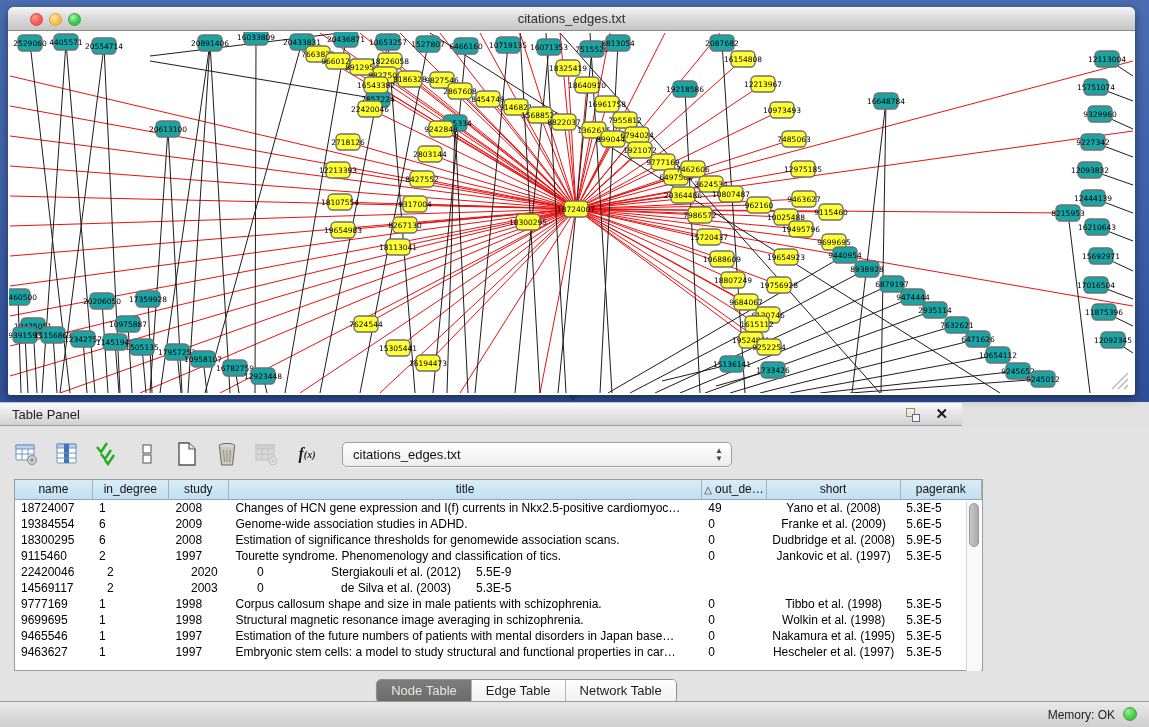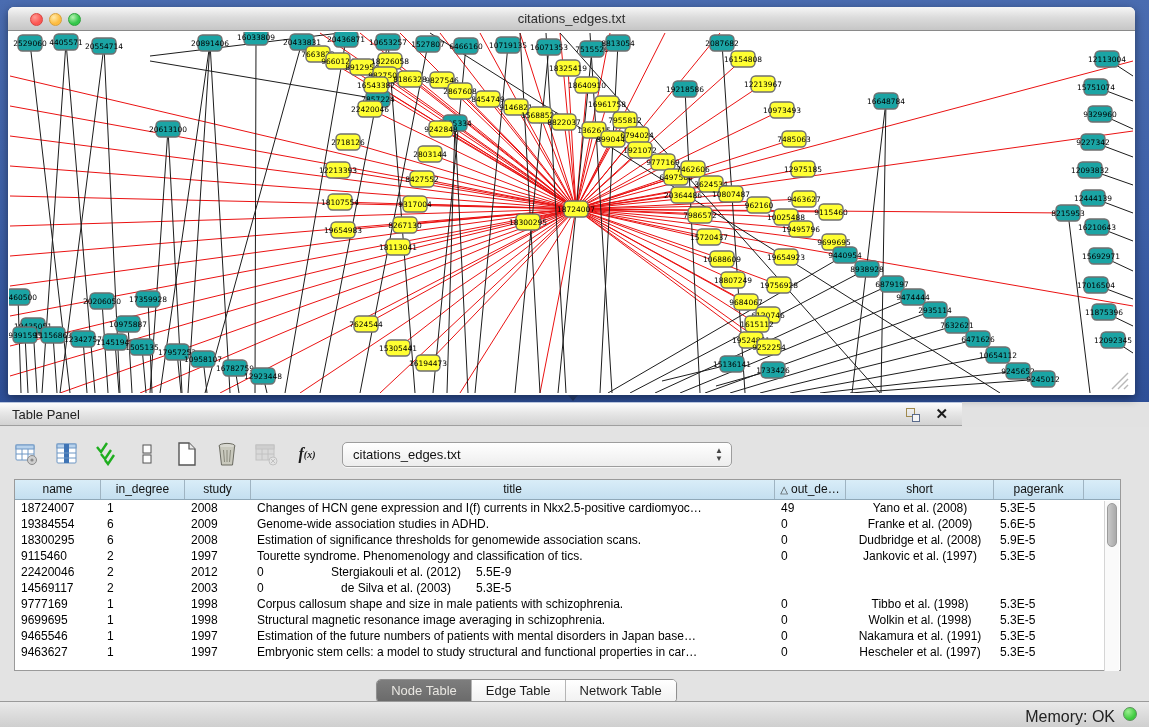--- a/index.html
+++ b/index.html
@@ -41,21 +41,21 @@
   .tbi { width:26px; height:26px; display:flex; align-items:center; justify-content:center; position:relative; }
   .tbi svg { display:block; }
   .fx { font-family:"Liberation Serif",serif; font-style:italic; font-weight:bold; font-size:16px; color:#1a1a1a; }
   .fx small { font-size:10px; }
   .dropdown { position:relative; width:390px; height:25px; margin-left:8px;
     background:linear-gradient(180deg,#ffffff,#ededed); border:1px solid #9d9d9d; border-radius:5px;
     font-size:13px; color:#111; line-height:23px; padding-left:10px; box-shadow:0 1px 0 rgba(255,255,255,.7); }
   .dd-stepper { position:absolute; right:8px; top:4px; font-size:8px; color:#444; line-height:8px; text-align:center; }
 
   
-  .tablebox { position:absolute; left:14px; top:52px; width:1107px; height:192px; background:#fff; border:1px solid #9a9a9a; }
+  .tablebox { position:absolute; left:14px; top:52px; width:969px; height:192px; background:#fff; border:1px solid #9a9a9a; }
   .thead { display:flex; height:20px; background:linear-gradient(180deg,#d9edf8,#c4dff0); border-bottom:1px solid #8fa8b8; }
   .th { font-size:12px; color:#111; text-align:center; line-height:19px; border-right:1px solid #9fb4c2;
         overflow:hidden; white-space:nowrap; position:relative; }
   .th .sorttri { font-size:10px; margin-right:3px; color:#333; }
   .tbody { position:relative; }
   .trow { display:flex; height:16px; }
   .td { font-size:12px; color:#000; line-height:16px; padding-left:6px; overflow:hidden; white-space:nowrap; }
   .c0{width:86px;} .c1{width:84px;} .c2{width:66px;} .c3{width:524px;} .c4{width:71px;} .c5{width:148px; text-align:center; padding-left:0;} .c6{width:90px;}
   .cfill{flex:1; border-right:none;}
   .vscroll { position:absolute; right:1px; top:21px; width:15px; height:170px; background:#fafafa; border-left:1px solid #d5d5d5; }
@@ -66,21 +66,21 @@
   .tabs { position:absolute; left:0; top:252px; width:1053px; display:flex; justify-content:center;align-items:center; }
   .tabgroup { display:flex; border:1px solid #8f8f8f; border-radius:5px; overflow:hidden; background:#fff;
     box-shadow:0 1px 1px rgba(0,0,0,.15); }
   .tab { font-size:13px; padding:3px 14px 4px 14px; color:#1c1c1c; background:linear-gradient(180deg,#ffffff,#f1f1f1); border-right:1px solid #b5b5b5; }
   .tab:last-child { border-right:none; }
   .tab.sel { background:linear-gradient(180deg,#7d7d7d,#6a6a6a); color:#e9e7e2; }
 
   
   .statusbar { position:absolute; left:0; top:701px; width:1149px; height:26px;
     background:linear-gradient(180deg,#e9e9e9,#cfcfcf); border-top:1px solid #9a9a9a; }
-  .mem { position:absolute; right:34px; top:6px; font-size:16px; color:#222; }
+  .mem { position:absolute; right:34px; top:6px; font-size:12px; color:#222; }
   .memdot { position:absolute; right:12px; top:5px; width:14px; height:14px; border-radius:50%;
     background:radial-gradient(circle at 35% 30%,#9bef8f,#3ecb3e 65%); border:1px solid #5a915a; }
 </style>
 </head>
 <body>
 
 <div class="stage">
 
   <div class="net-area">
     <div class="net-window">
@@ -651,21 +651,21 @@
             <div class="td c1">2</div>
             <div class="td c2">1997</div>
             <div class="td c3">Tourette syndrome. Phenomenology and classification of tics.</div>
             <div class="td c4">0</div>
             <div class="td c5">Jankovic et al. (1997)</div>
             <div class="td c6">5.3E-5</div>
           </div>
           <div class="trow">
             <div class="td c0">22420046</div>
             <div class="td c1">2</div>
-            <div class="td c2">2012</div>
+            <div class="td c2">2020</div>
             <div class="td c4">0</div>
             <div class="td c5">Stergiakouli et al. (2012)</div>
             <div class="td c6">5.5E-9</div>
           </div>
           <div class="trow">
             <div class="td c0">14569117</div>
             <div class="td c1">2</div>
             <div class="td c2">2003</div>
             <div class="td c4">0</div>
             <div class="td c5">de Silva et al. (2003)</div>
@@ -688,21 +688,21 @@
             <div class="td c4">0</div>
             <div class="td c5">Wolkin et al. (1998)</div>
             <div class="td c6">5.3E-5</div>
           </div>
           <div class="trow">
             <div class="td c0">9465546</div>
             <div class="td c1">1</div>
             <div class="td c2">1997</div>
             <div class="td c3">Estimation of the future numbers of patients with mental disorders in Japan base…</div>
             <div class="td c4">0</div>
-            <div class="td c5">Nakamura et al. (1991)</div>
+            <div class="td c5">Nakamura et al. (1995)</div>
             <div class="td c6">5.3E-5</div>
           </div>
           <div class="trow">
             <div class="td c0">9463627</div>
             <div class="td c1">1</div>
             <div class="td c2">1997</div>
             <div class="td c3">Embryonic stem cells: a model to study structural and functional properties in car…</div>
             <div class="td c4">0</div>
             <div class="td c5">Hescheler et al. (1997)</div>
             <div class="td c6">5.3E-5</div>

